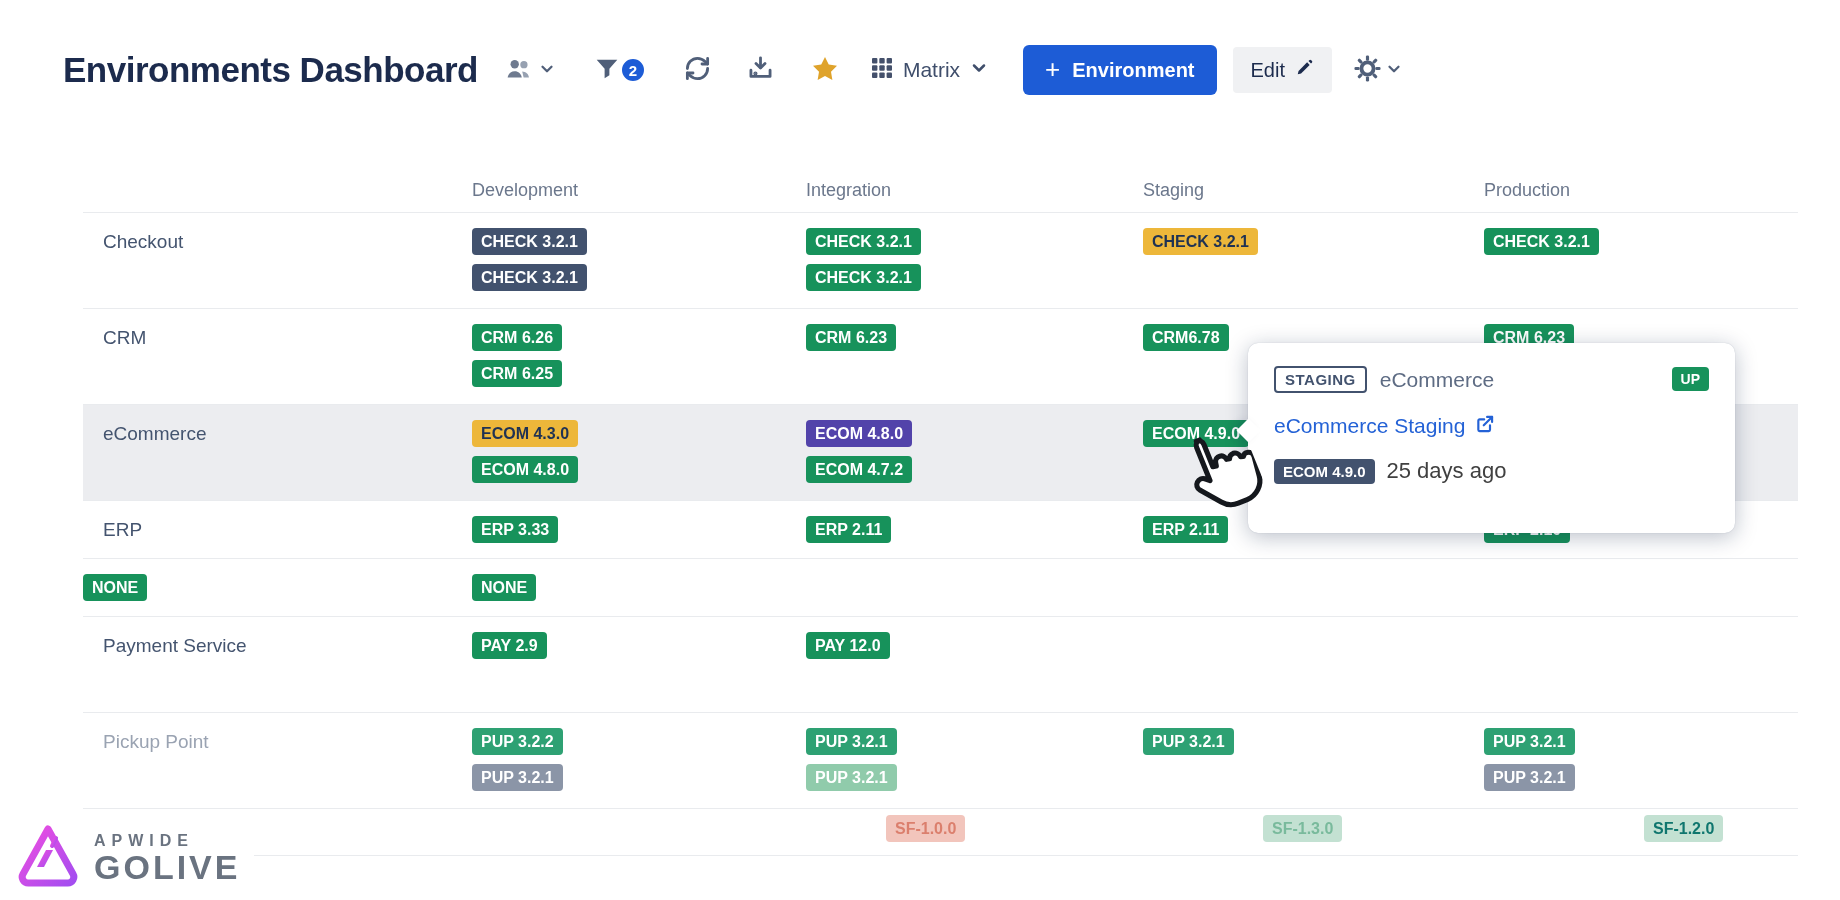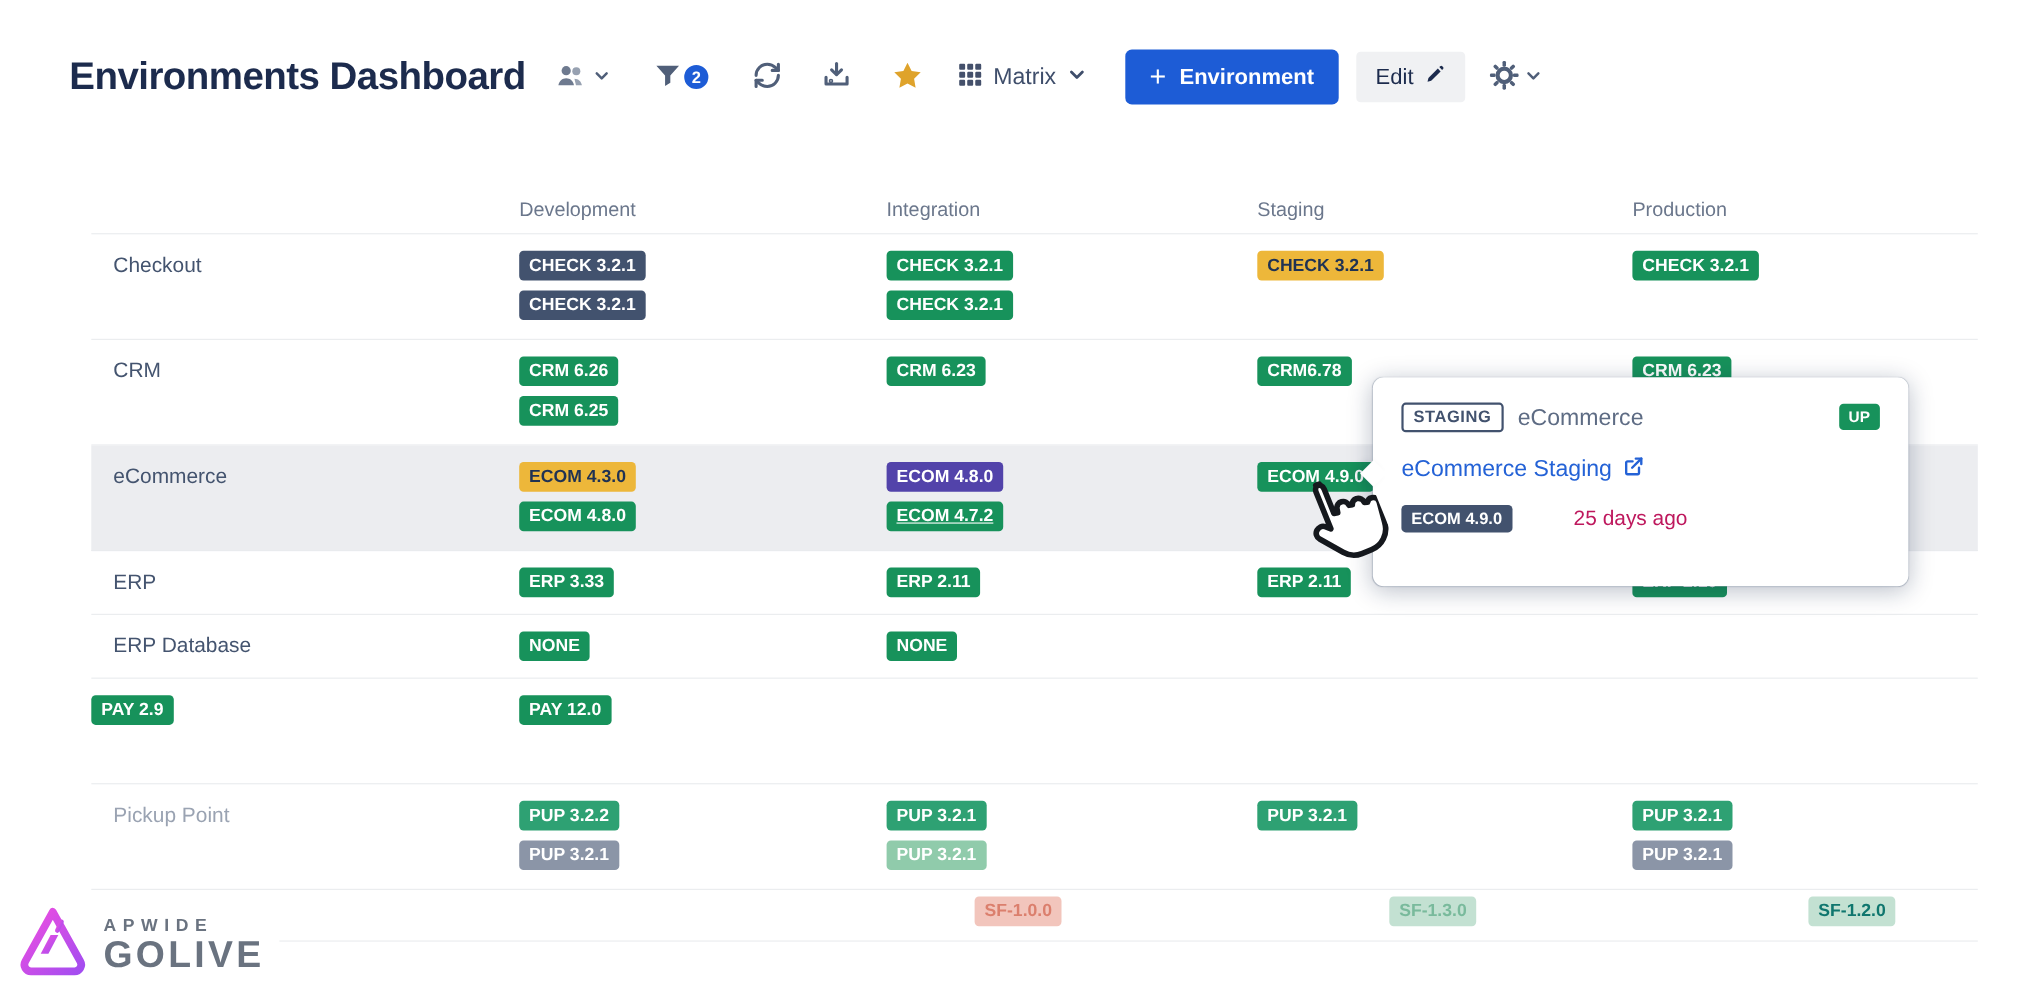--- a/index.html
+++ b/index.html
@@ -40,21 +40,21 @@
   .tooltip { position:absolute; left:1248px; top:343px; width:487px; height:190px; background:#fff; border-radius:10px; box-shadow:0 4px 22px rgba(9,30,66,.28), 0 0 1px rgba(9,30,66,.25); z-index:50; padding:23px 26px; }
   .tt-caret { position:absolute; left:-8px; top:79px; width:17px; height:17px; background:#fff; transform:rotate(45deg); box-shadow:-4px 4px 8px rgba(9,30,66,.10); }
   .tt-row1 { display:flex; align-items:center; gap:13px; }
   .tt-envtype { border:2px solid var(--badge_navy); color:var(--badge_navy); font-size:15px; font-weight:700; letter-spacing:.5px; border-radius:4px; padding:3px 9px; background:#fff; }
   .tt-app { font-size:21px; color:#5E6C84; }
   .tt-status { position:absolute; right:26px; top:24px; background:var(--badge_green); color:#fff; font-size:14px; font-weight:700; padding:4px 9px; border-radius:4px; }
   .tt-link-row { margin-top:21px; display:flex; align-items:center; gap:10px; cursor:pointer; }
   .tt-link { font-size:21px; color:var(--link_blue); }
   .tt-ver-row { margin-top:20px; display:flex; align-items:center; gap:12px; }
   .tt-version { background:var(--badge_navy); color:#fff; font-size:15px; font-weight:700; padding:4px 9px; border-radius:4px; }
-  .tt-ago { font-size:19px; color:#be185d;margin-left:44px; }
+  .tt-ago { font-size:22px; color:#404040; }
 
   
   .hand-cursor { position:absolute; left:1178px; top:430px; z-index:60; transform:rotate(-22deg); }
   .logo { position:absolute; left:10px; top:816px; background:#fff; display:flex; align-items:center; gap:14px; padding:6px 14px 6px 6px; z-index:10; }
   .logo-text .l1 { font-size:16px; font-weight:700; letter-spacing:6px; color:#6A7380; }
   .logo-text .l2 { font-size:34px; font-weight:700; letter-spacing:3px; color:#6A7380; line-height:1.05; }
 </style>
 </head>
 <body>
 
@@ -222,21 +222,21 @@
           </div>
         </div>
         <div class="mrow highlight">
           <div class="rlabel">eCommerce</div>
           <div class="mcell">
             <span class="vbadge" style="background: rgb(237, 183, 58); color: rgb(31, 50, 83);">ECOM 4.3.0</span>
             <span class="vbadge" style="background: rgb(23, 146, 91); color: rgb(255, 255, 255);">ECOM 4.8.0</span>
           </div>
           <div class="mcell">
             <span class="vbadge" style="background: rgb(82, 67, 170); color: rgb(255, 255, 255);">ECOM 4.8.0</span>
-            <span class="vbadge" style="background: rgb(23, 146, 91); color: rgb(255, 255, 255); text-decoration: underline;">ECOM 4.7.2</span>
+            <span class="vbadge" style="background: rgb(23, 146, 91); color: rgb(255, 255, 255);">ECOM 4.7.2</span>
           </div>
           <div class="mcell">
             <span class="vbadge" style="background: rgb(23, 146, 91); color: rgb(255, 255, 255);">ECOM 4.9.0</span>
           </div>
           <div class="mcell"></div>
         </div>
         <div class="mrow single">
           <div class="rlabel">ERP</div>
           <div class="mcell">
             <span class="vbadge" style="background: rgb(23, 146, 91); color: rgb(255, 255, 255);">ERP 3.33</span>
@@ -245,31 +245,31 @@
             <span class="vbadge" style="background: rgb(23, 146, 91); color: rgb(255, 255, 255);">ERP 2.11</span>
           </div>
           <div class="mcell">
             <span class="vbadge" style="background: rgb(23, 146, 91); color: rgb(255, 255, 255);">ERP 2.11</span>
           </div>
           <div class="mcell">
             <span class="vbadge" style="background: rgb(23, 146, 91); color: rgb(255, 255, 255);">ERP 2.10</span>
           </div>
         </div>
         <div class="mrow single">
-          <div class="rlabel">ERP Database</div>
           <div class="mcell">
             <span class="vbadge" style="background: rgb(23, 146, 91); color: rgb(255, 255, 255);">NONE</span>
           </div>
           <div class="mcell">
             <span class="vbadge" style="background: rgb(23, 146, 91); color: rgb(255, 255, 255);">NONE</span>
           </div>
           <div class="mcell"></div>
           <div class="mcell"></div>
         </div>
         <div class="mrow">
+          <div class="rlabel">Payment Service</div>
           <div class="mcell">
             <span class="vbadge" style="background: rgb(23, 146, 91); color: rgb(255, 255, 255);">PAY 2.9</span>
           </div>
           <div class="mcell">
             <span class="vbadge" style="background: rgb(23, 146, 91); color: rgb(255, 255, 255);">PAY 12.0</span>
           </div>
         </div>
         <div class="mrow">
           <div class="rlabel muted">Pickup Point</div>
           <div class="mcell">

